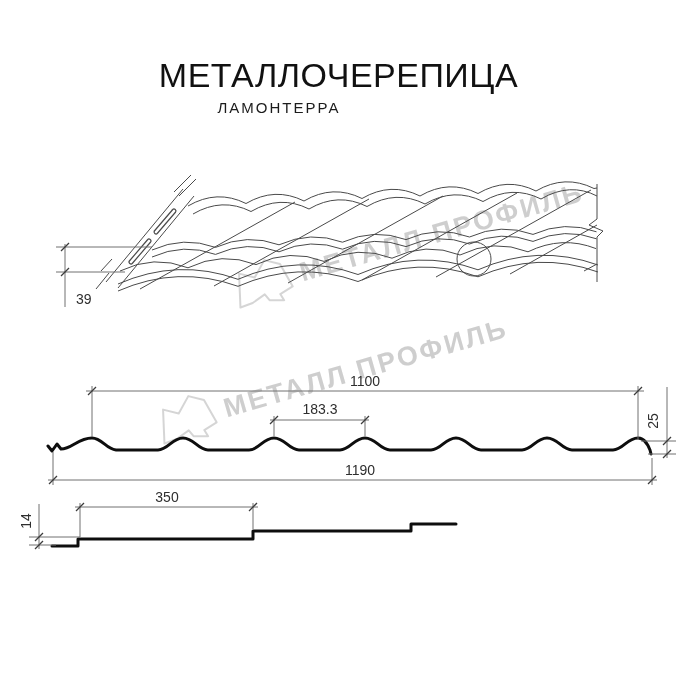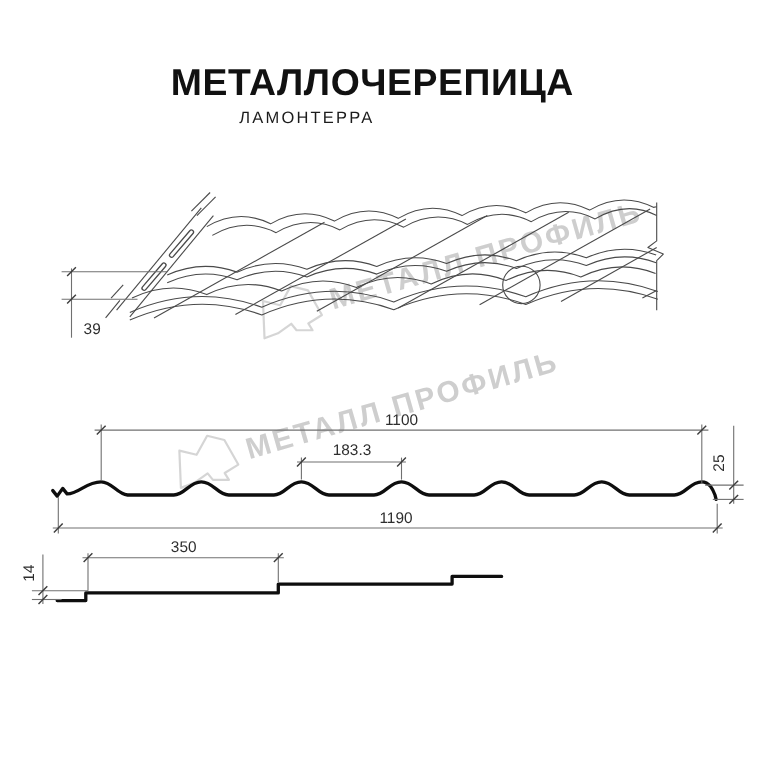--- a/index.html
+++ b/index.html
@@ -2,21 +2,21 @@
 <html><head>
 <meta charset="utf-8">
 <style>
   html,body{margin:0;padding:0;background:#ffffff;}
   .canvas{
     position:relative;width:700px;height:700px;background:#ffffff;overflow:hidden;
     font-family:"Liberation Sans",sans-serif;
   }
   .title{
     position:absolute;top:56px;left:0;width:677px;text-align:center;
-    font-size:34px;font-weight:bold;letter-spacing:.5px;color:#111;
+    font-size:34px;font-weight:normal;letter-spacing:.5px;color:#111;
   }
   .subtitle{
     position:absolute;top:99px;left:0;width:558px;text-align:center;
     font-size:15px;font-weight:normal;letter-spacing:2px;color:#1c1c1c;
     text-transform:uppercase;
   }
   svg{position:absolute;left:0;top:0;}
   .thin{stroke:#4a4a4a;stroke-width:1;fill:none;stroke-linejoin:round;}
   .thick{stroke:#0e0e0e;stroke-width:3;fill:none;stroke-linecap:round;stroke-linejoin:round;}
   .dim{stroke:#707070;stroke-width:1;fill:none;}

